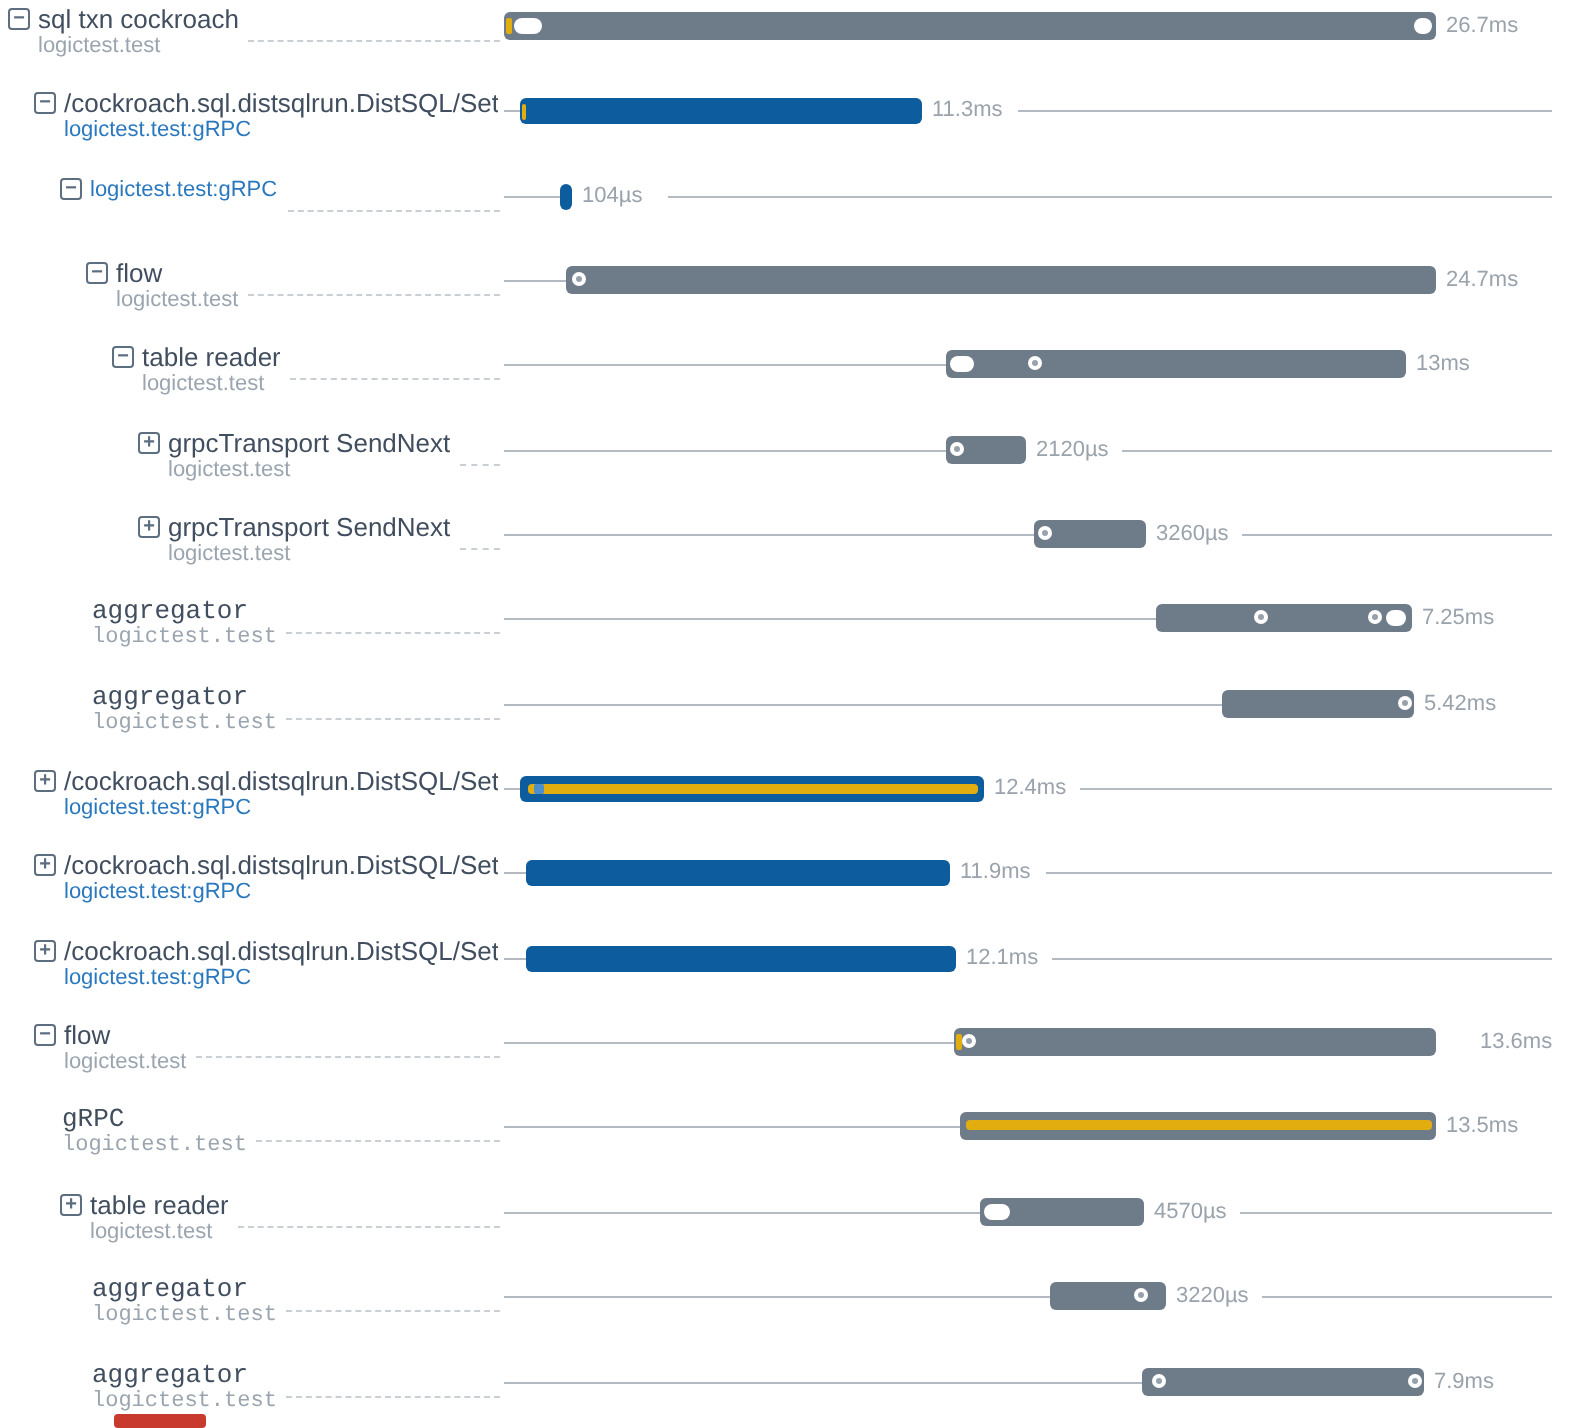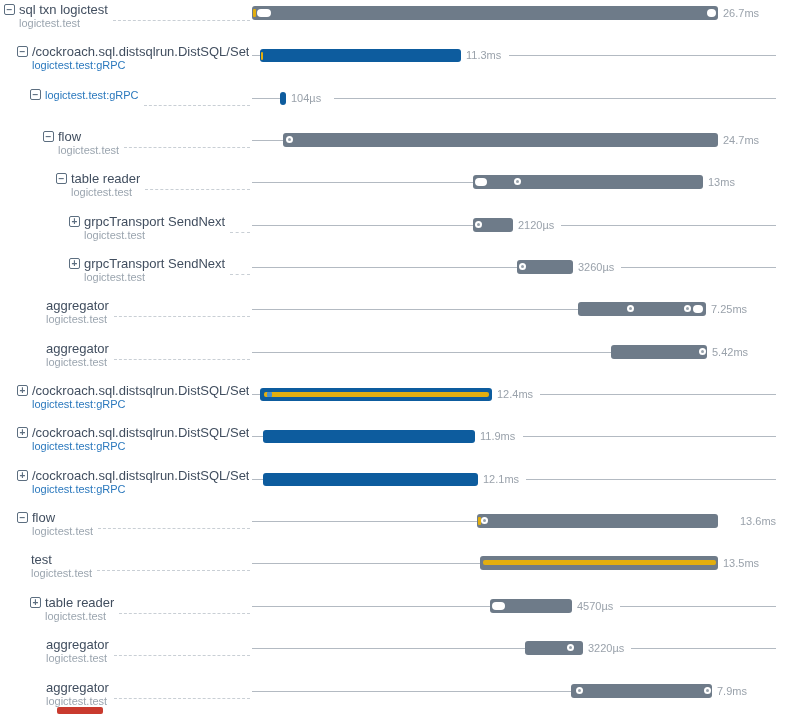--- a/index.html
+++ b/index.html
@@ -4,21 +4,21 @@
 <style>
   html,body{margin:0;padding:0;background:#ffffff;}
   .trace{position:relative;width:786px;height:714px;overflow:hidden;
          font-family:"Liberation Sans", sans-serif;background:#ffffff;}
   .row{position:absolute;left:0;width:786px;height:34px;}
   .labelarea{position:absolute;top:0;height:30px;display:flex;align-items:flex-start;}
   .toggle{flex:none;width:11px;height:11px;border:1.5px solid #5c6e80;border-radius:2px;
           color:#5c6e80;font-size:10px;line-height:10px;text-align:center;margin-top:1px;
           box-sizing:border-box;font-weight:bold;cursor:pointer;}
   .texts{flex:none;margin-left:4px;max-width:calc(100% - 14px);overflow:hidden;white-space:nowrap;}
-  .labelarea.noicon .texts{margin-left:0;}
+  .labelarea.noicon .texts{margin-left:0;font-family:Liberation Mono, monospace;}
   .title{font-size:13px;line-height:13px;color:#414e5f;}
   .sub{font-size:11px;line-height:12px;color:#9ba5af;margin-top:1px;}
   .sub.blue{color:#2a78bd;}
   .dots{flex:1;height:0;border-bottom:1.5px dashed #c9cfd5;margin-top:17px;margin-left:5px;margin-right:2px;min-width:0;}
   .lead,.trail{position:absolute;top:10px;height:1px;background:#b3bac2;}
   .bar{position:absolute;border-radius:3px;box-sizing:border-box;cursor:pointer;}
   .bar.gray{top:3px;height:14px;background:#6e7b89;}
   .bar.blue{top:4px;height:13px;background:#0d5c9e;}
   .dur{position:absolute;top:4px;font-size:11px;color:#9aa2ab;white-space:nowrap;}
   .marker-circle{position:absolute;top:3px;width:7px;height:7px;border-radius:50%;background:#ffffff;}
@@ -31,21 +31,21 @@
   .redbar{position:absolute;border-radius:2px;background:#c93a2e;}
 </style>
 </head>
 <body>
 
 <div class="trace" id="trace">
     <div class="row" style="top: 3px;">
       <div class="labelarea" style="left: 4px; width: 248px;">
         <div class="toggle">−</div>
         <div class="texts">
-          <div class="title">sql txn logictest</div>
+          <div class="title">sql txn cockroach</div>
           <div class="sub">logictest.test</div>
         </div>
         <div class="dots"></div>
       </div>
       <div class="bar gray" style="left: 252px; width: 466px;">
         <div class="marker-tick" style="left: 1px; width: 3px;"></div>
         <div class="marker-chip" style="left: 5px; width: 14px;"></div>
         <div class="marker-chip" style="left: 455px; width: 9px;"></div>
       </div>
       <div class="dur" style="left: 723px;">26.7ms</div>
@@ -229,21 +229,21 @@
       <div class="lead" style="left: 252px; width: 225px;"></div>
       <div class="bar gray" style="left: 477px; width: 241px;">
         <div class="marker-tick" style="left: 1px; width: 3px;"></div>
         <div class="marker-circle" style="left: 4px;"></div>
       </div>
       <div class="dur" style="left: 740px;">13.6ms</div>
     </div>
     <div class="row" style="top: 553px;">
       <div class="labelarea noicon" style="left: 31px; width: 221px;">
         <div class="texts">
-          <div class="title">test</div>
+          <div class="title">gRPC</div>
           <div class="sub">logictest.test</div>
         </div>
         <div class="dots"></div>
       </div>
       <div class="lead" style="left: 252px; width: 228px;"></div>
       <div class="bar gray" style="left: 480px; width: 238px;">
         <div class="inner-stripe" style="left: 3px; width: 233px;"></div>
       </div>
       <div class="dur" style="left: 723px;">13.5ms</div>
     </div>

